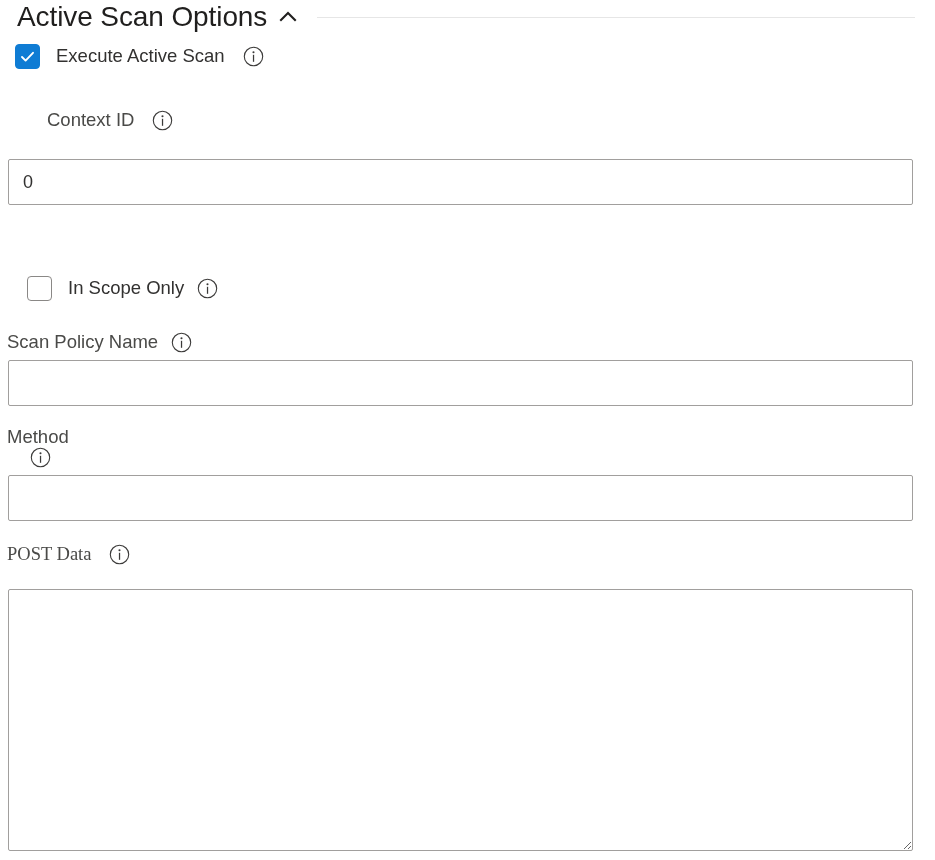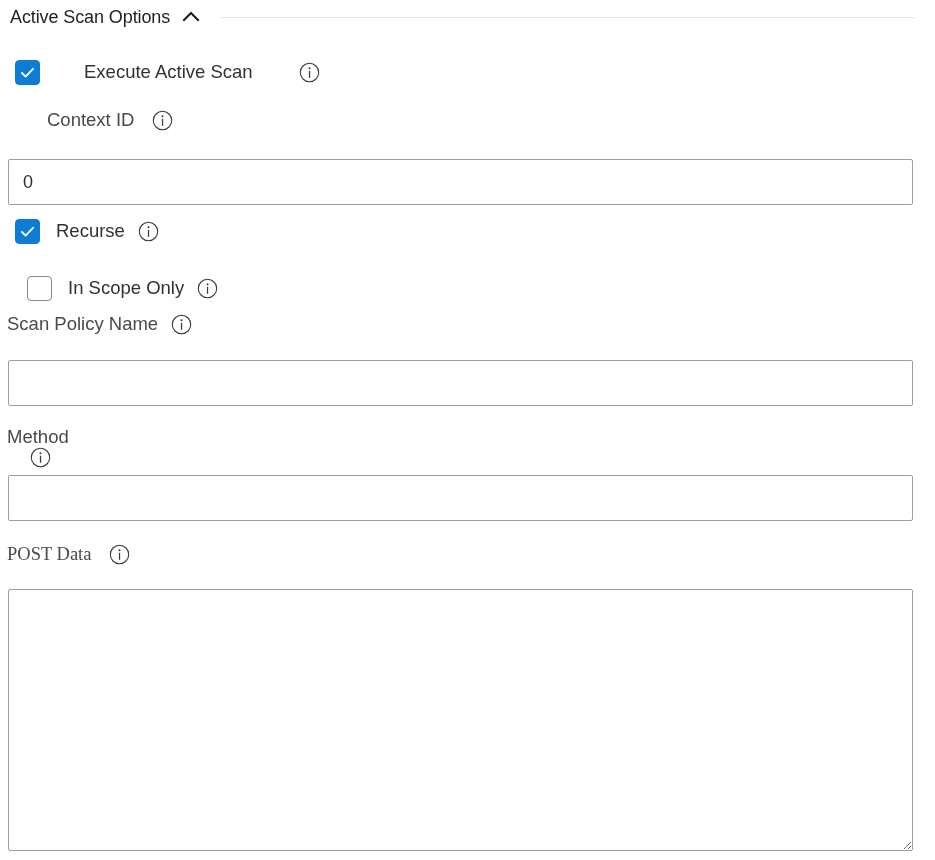--- a/index.html
+++ b/index.html
@@ -29,26 +29,26 @@
     left: 0;
     top: 0;
     width: 935px;
     height: 34px;
     display: flex;
     align-items: center;
     cursor: pointer;
     user-select: none;
   }
   .group-title {
-    font-size: 18px;
+    font-size: 28px;
     font-weight: 400;
     color: #201f1e;
     letter-spacing: -0.1px;
     white-space: nowrap;
-    padding-left: 10px;
+    padding-left: 17px;
     line-height: 1;
   }
   .chevron {
     width: 22px;
     height: 22px;
     margin-left: 10px;
     flex: 0 0 auto;
     display: flex;
     align-items: center;
     justify-content: center;
@@ -174,21 +174,21 @@
   <div class="group-header">
     <span class="group-title">Active Scan Options</span>
     <span class="chevron">
       <svg width="22" height="22" viewBox="0 0 22 22" aria-hidden="true">
         <path d="M4 14 L11 7 L18 14" fill="none" stroke="#201f1e" stroke-width="2.1" stroke-linecap="square" stroke-linejoin="miter"></path>
       </svg>
     </span>
     <span class="header-rule"></span>
   </div>
 
-  <div class="field-row checkbox-row" style="top:60px;gap:28px;">
+  <div class="field-row checkbox-row" style="top:44px;">
     <span class="cb checked">
       <svg width="17" height="17" viewBox="0 0 17 17" aria-hidden="true">
         <path d="M3 9 L6.6 12.6 L14 4.8" fill="none" stroke="#ffffff" stroke-width="1.9" stroke-linecap="round" stroke-linejoin="round"></path>
       </svg>
     </span>
     <span class="cb-label">Execute Active Scan</span>
     <span class="info info-gap-md">
       <svg width="21" height="21" viewBox="0 0 21 21" aria-hidden="true">
         <circle cx="10.5" cy="10.5" r="9.2" fill="none" stroke="#3b3a39" stroke-width="1.1"></circle>
         <circle cx="10.5" cy="6.2" r="1.05" fill="#3b3a39"></circle>
@@ -202,49 +202,34 @@
     <span class="info info-gap-md">
       <svg width="21" height="21" viewBox="0 0 21 21" aria-hidden="true">
         <circle cx="10.5" cy="10.5" r="9.2" fill="none" stroke="#3b3a39" stroke-width="1.1"></circle>
         <circle cx="10.5" cy="6.2" r="1.05" fill="#3b3a39"></circle>
         <rect x="9.9" y="8.8" width="1.25" height="7" fill="#3b3a39"></rect>
       </svg>
     </span>
   </div>
   <input class="txt-input" style="top: 159px;" type="text" value="0">
 
-  <div class="field-row checkbox-row" style="top:219px;">
-    <span class="cb checked">
-      <svg width="17" height="17" viewBox="0 0 17 17" aria-hidden="true">
-        <path d="M3 9 L6.6 12.6 L14 4.8" fill="none" stroke="#ffffff" stroke-width="1.9" stroke-linecap="round" stroke-linejoin="round"></path>
-      </svg>
-    </span>
-    <span class="cb-label">Recurse</span>
-    <span class="info info-gap-sm">
-      <svg width="21" height="21" viewBox="0 0 21 21" aria-hidden="true">
-        <circle cx="10.5" cy="10.5" r="9.2" fill="none" stroke="#3b3a39" stroke-width="1.1"></circle>
-        <circle cx="10.5" cy="6.2" r="1.05" fill="#3b3a39"></circle>
-        <rect x="9.9" y="8.8" width="1.25" height="7" fill="#3b3a39"></rect>
-      </svg>
-    </span>
-  </div>
 
   <div class="field-row checkbox-row" style="top:276px;padding-left:12px;">
     <span class="cb unchecked"></span>
     <span class="cb-label">In Scope Only</span>
     <span class="info info-gap-sm">
       <svg width="21" height="21" viewBox="0 0 21 21" aria-hidden="true">
         <circle cx="10.5" cy="10.5" r="9.2" fill="none" stroke="#3b3a39" stroke-width="1.1"></circle>
         <circle cx="10.5" cy="6.2" r="1.05" fill="#3b3a39"></circle>
         <rect x="9.9" y="8.8" width="1.25" height="7" fill="#3b3a39"></rect>
       </svg>
     </span>
   </div>
 
-  <div class="field-row fld-label" style="top:314px;">
+  <div class="field-row fld-label" style="top:332px;">
     <span class="txt">Scan Policy Name</span>
     <span class="info info-gap-sm">
       <svg width="21" height="21" viewBox="0 0 21 21" aria-hidden="true">
         <circle cx="10.5" cy="10.5" r="9.2" fill="none" stroke="#3b3a39" stroke-width="1.1"></circle>
         <circle cx="10.5" cy="6.2" r="1.05" fill="#3b3a39"></circle>
         <rect x="9.9" y="8.8" width="1.25" height="7" fill="#3b3a39"></rect>
       </svg>
     </span>
   </div>
   <input class="txt-input" style="top: 360px;" type="text" value="">

